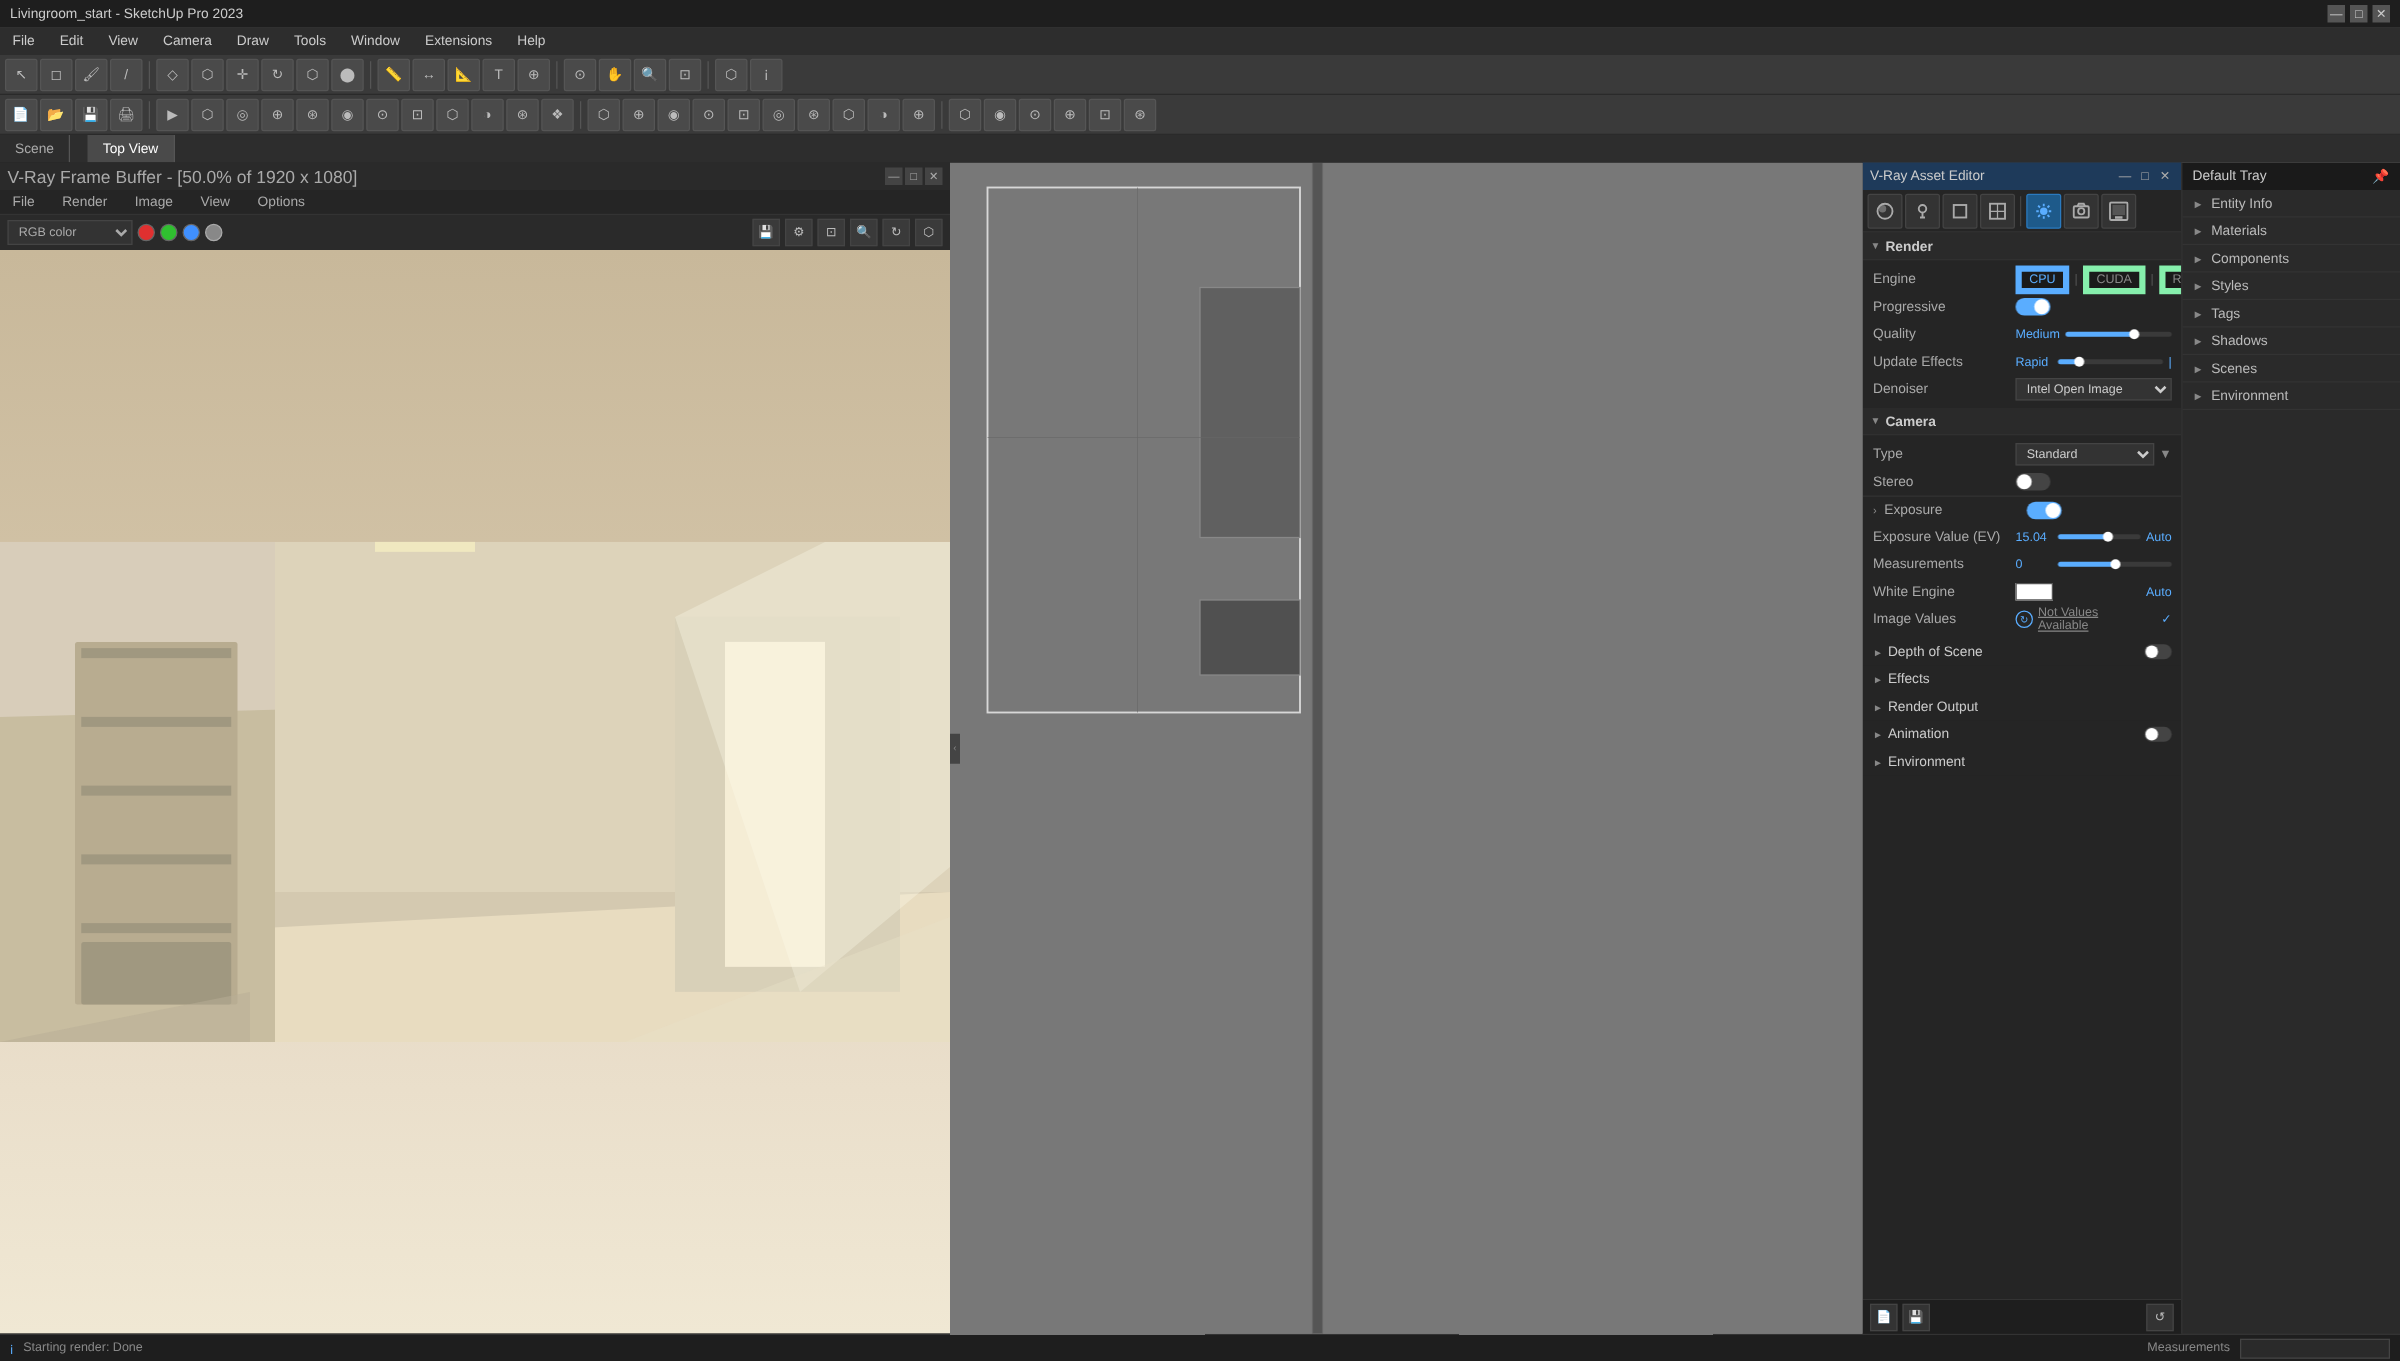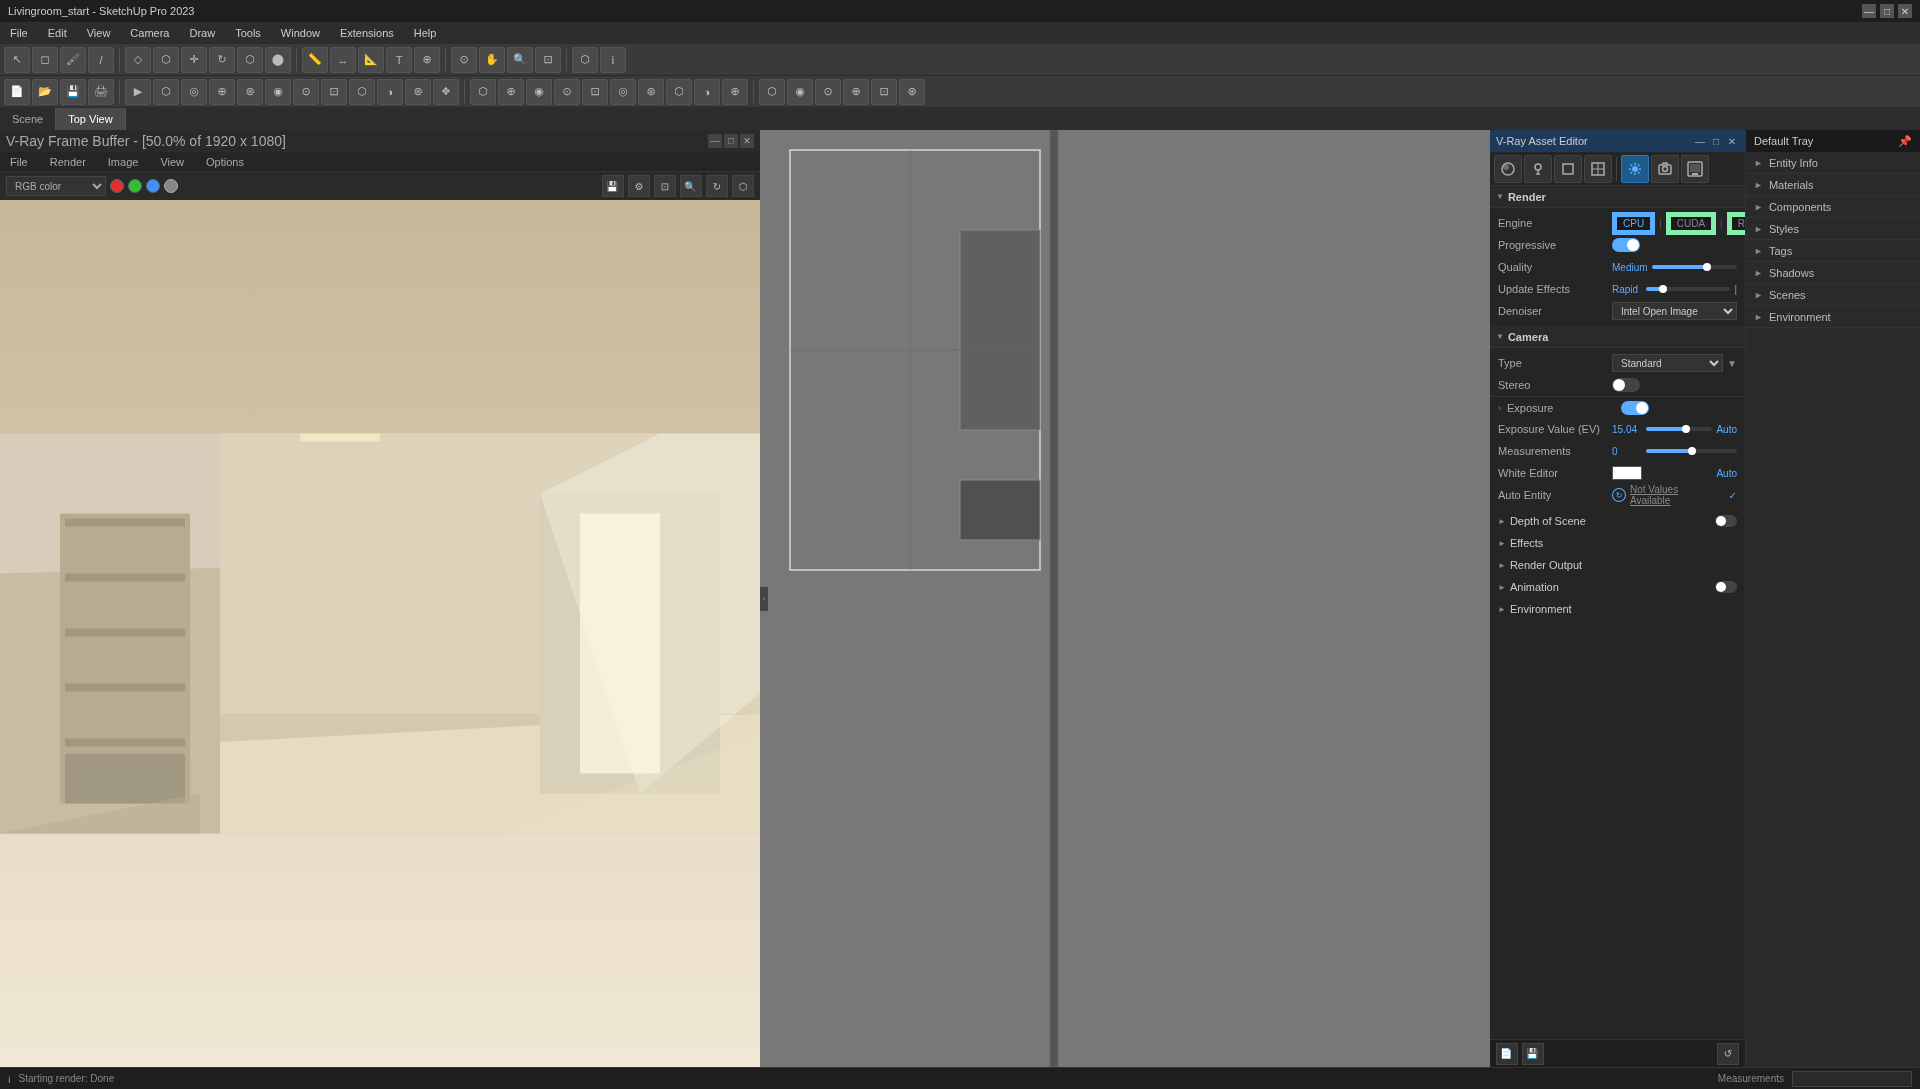--- a/index.html
+++ b/index.html
@@ -85,20 +85,21 @@
     }
 
     
     #scene-tabs {
       width: 100%;
       height: 22px;
       background: #2d2d2d;
       display: flex;
       align-items: flex-end;
       padding: 0;
+      gap: 14px;
     }
     .scene-tab {
       height: 22px;
       padding: 0 12px;
       display: flex;
       align-items: center;
       font-size: 11px;
       cursor: pointer;
       border-right: 1px solid #555;
     }
@@ -923,30 +924,30 @@
           <div class="prop-value">
             <span class="value-text">0</span>
             <div class="slider-track">
               <div class="slider-fill" style="width:50%;"></div>
               <div class="slider-thumb" style="left:50%;"></div>
             </div>
           </div>
         </div>
 
         <div class="prop-row">
-          <span class="prop-label">White Editor</span>
+          <span class="prop-label">White Engine</span>
           <div class="prop-value">
             <div class="color-swatch"></div>
             <span style="flex:1;"></span>
             <span class="auto-text">Auto</span>
           </div>
         </div>
 
         <div class="prop-row">
-          <span class="prop-label">Auto Entity</span>
+          <span class="prop-label">Image Values</span>
           <div class="prop-value">
             <div class="auto-icon">↻</div>
             <span class="not-available-text">Not Values Available</span>
             <span style="color:#5aadff;font-size:10px;margin-left:4px;">✓</span>
           </div>
         </div>
       </div>
 
       <div class="sub-section-header">
         <span class="section-arrow">►</span>

